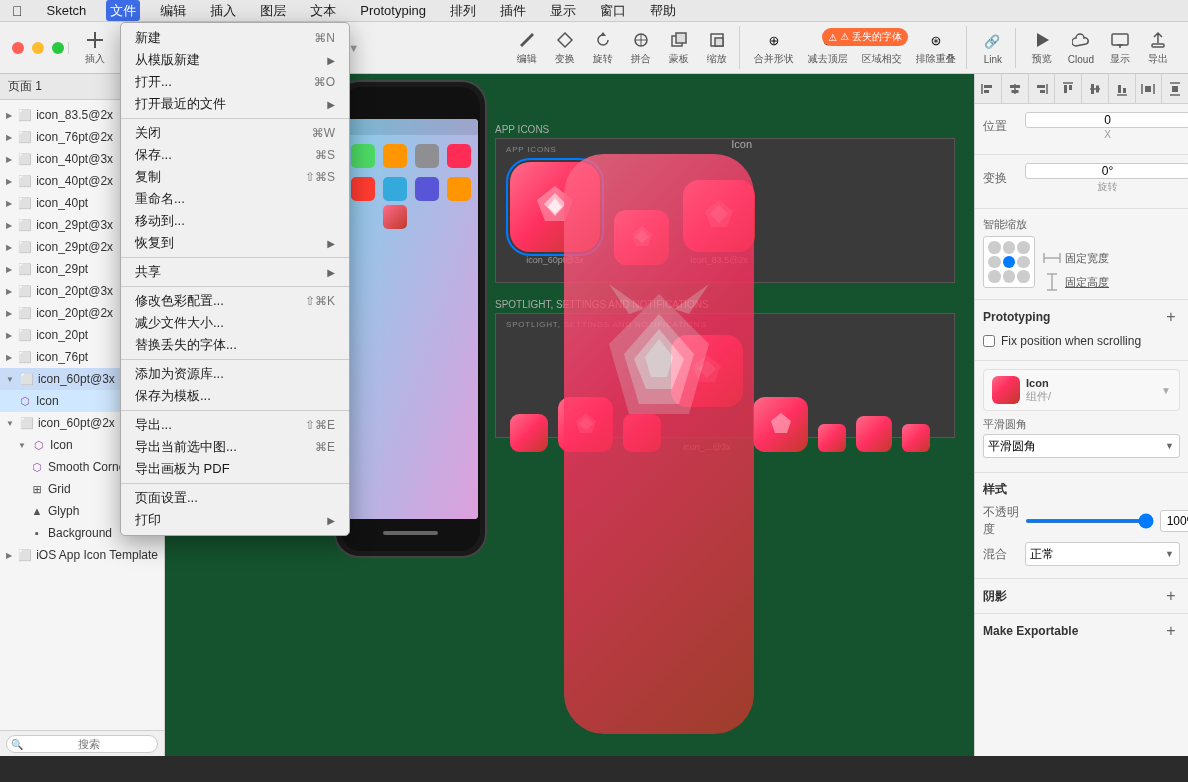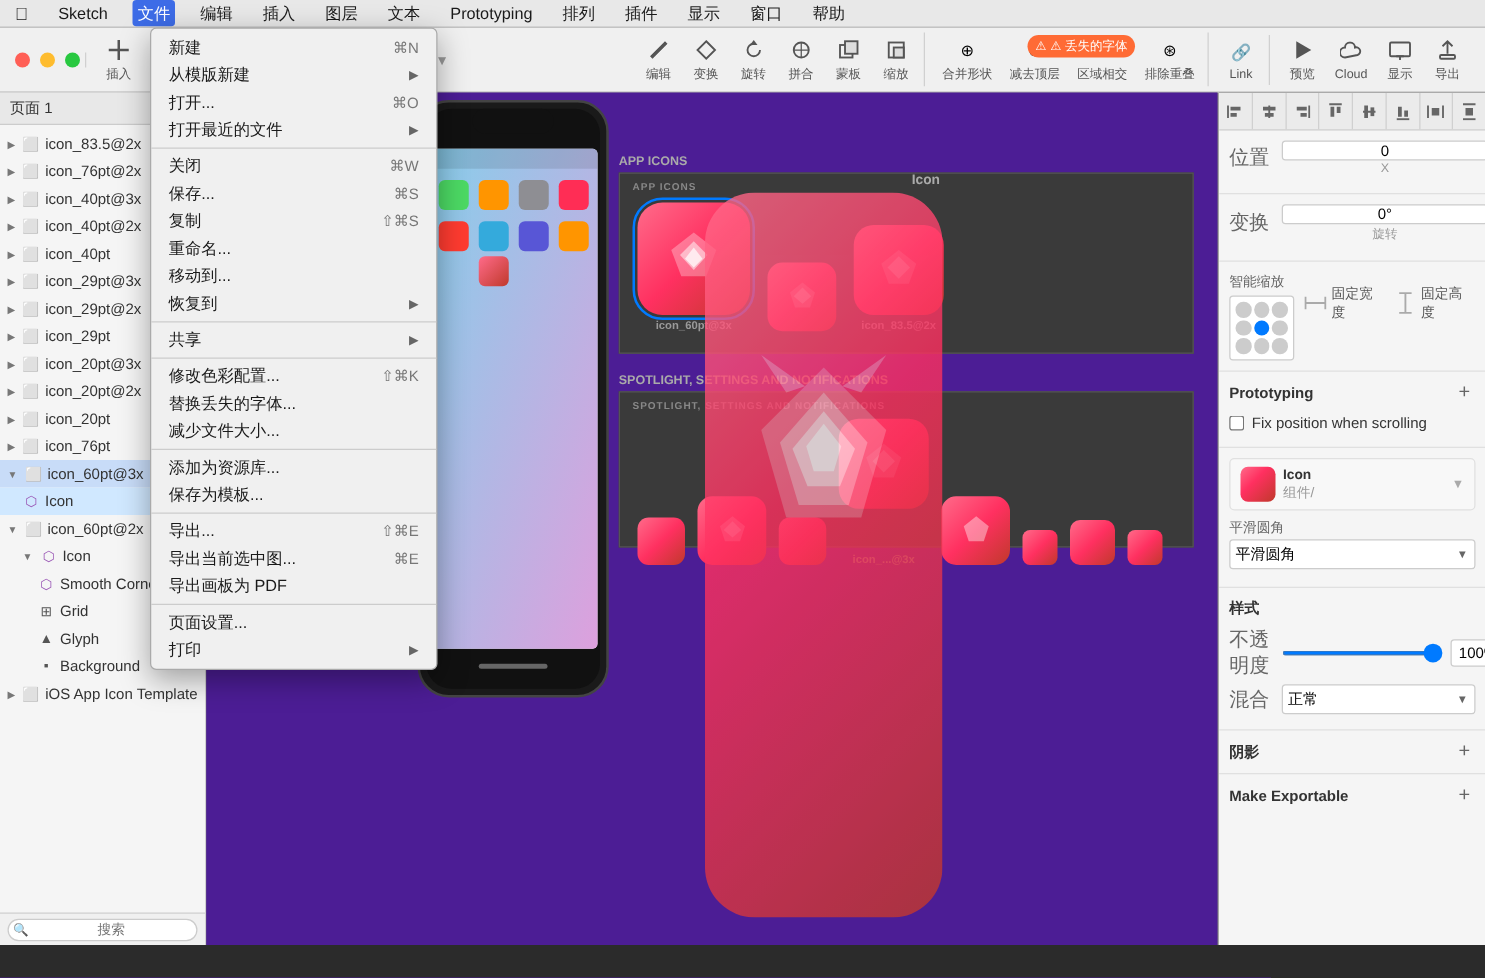--- a/index.html
+++ b/index.html
@@ -138,24 +138,23 @@
     .layer-item.active-group { background: #c8dcf8; }
     .layer-indent-1 { padding-left: 18px; }
     .layer-indent-2 { padding-left: 30px; }
     .layer-icon { font-size: 11px; width: 14px; text-align: center; }
     .layer-eye { margin-left: auto; color: #999; font-size: 11px; }
     .triangle { display: inline-block; font-size: 8px; margin-right: 2px; color: #777; }
 
     
     #canvas {
       flex: 1;
-      background: #4c1d95;
+      background: #14532d;
       overflow: hidden;
       position: relative;
-      font-weight: bold;
     }
 
     
     #right-panel {
       width: 214px;
       min-width: 214px;
       background: #f5f5f5;
       border-left: 1px solid #d0d0d0;
       overflow-y: auto;
       padding: 0;
@@ -184,21 +183,21 @@
       padding: 8px;
       border-bottom: 1px solid #e0e0e0;
     }
     .panel-row {
       display: flex;
       align-items: center;
       margin-bottom: 6px;
       gap: 6px;
     }
     .panel-label {
-      font-size: 16px;
+      font-size: 12px;
       color: #666;
       width: 36px;
       flex-shrink: 0;
     }
     .panel-input {
       flex: 1;
       height: 22px;
       border: 1px solid #ccc;
       border-radius: 3px;
       background: white;
@@ -958,36 +957,36 @@
             <div class="scale-dot"></div>
             <div class="scale-dot"></div>
             <div class="scale-dot"></div>
             <div class="scale-dot active"></div>
             <div class="scale-dot"></div>
             <div class="scale-dot"></div>
             <div class="scale-dot"></div>
             <div class="scale-dot"></div>
           </div>
         </div>
-        <div style="display:flex;flex-direction:row;gap:6px;margin-top:10px;">
+        <div style="display:flex;flex-direction:column;gap:6px;margin-top:32px;">
           <div style="display:flex;align-items:center;gap:4px;">
             <svg width="18" height="18" viewBox="0 0 18 18">
                 <line x1="1" y1="4" x2="1" y2="14" stroke="#aaa" stroke-width="1.5"></line>
                 <line x1="17" y1="4" x2="17" y2="14" stroke="#aaa" stroke-width="1.5"></line>
                 <line x1="1" y1="9" x2="17" y2="9" stroke="#aaa" stroke-width="1.5"></line>
               </svg>
             <span style="font-size:11px;color:#555;">固定宽度</span>
           </div>
           <div style="display:flex;align-items:center;gap:4px;">
             <svg width="18" height="18" viewBox="0 0 18 18">
                 <line x1="4" y1="1" x2="14" y2="1" stroke="#aaa" stroke-width="1.5"></line>
                 <line x1="4" y1="17" x2="14" y2="17" stroke="#aaa" stroke-width="1.5"></line>
                 <line x1="9" y1="1" x2="9" y2="17" stroke="#aaa" stroke-width="1.5"></line>
               </svg>
-            <span style="font-size:11px;color:#555;">固定高度</span>
+            <span style="font-size:11px;color:#555;text-decoration:underline;">固定高度</span>
           </div>
         </div>
       </div>
     </div>
 
     <div class="prototyping-section">
       <div class="proto-header">
         <span style="font-size:12px;font-weight:600;color:#333;">Prototyping</span>
         <button class="add-btn">+</button>
       </div>
@@ -1117,25 +1116,25 @@
       </span>
     </div>
     <div class="menu-separator"></div>
     <div class="menu-item">
       <span class="menu-item-left">修改色彩配置...</span>
       <span style="display: flex; align-items: center; gap: 4px;">
         <span class="shortcut">⇧⌘K</span>
       </span>
     </div>
     <div class="menu-item">
+      <span class="menu-item-left">减少文件大小...</span>
+    </div>
+    <div class="menu-item">
       <span class="menu-item-left">替换丢失的字体...</span>
     </div>
-    <div class="menu-item">
-      <span class="menu-item-left">减少文件大小...</span>
-    </div>
     <div class="menu-separator"></div>
     <div class="menu-item">
       <span class="menu-item-left">添加为资源库...</span>
     </div>
     <div class="menu-item">
       <span class="menu-item-left">保存为模板...</span>
     </div>
     <div class="menu-separator"></div>
     <div class="menu-item">
       <span class="menu-item-left">导出...</span>

